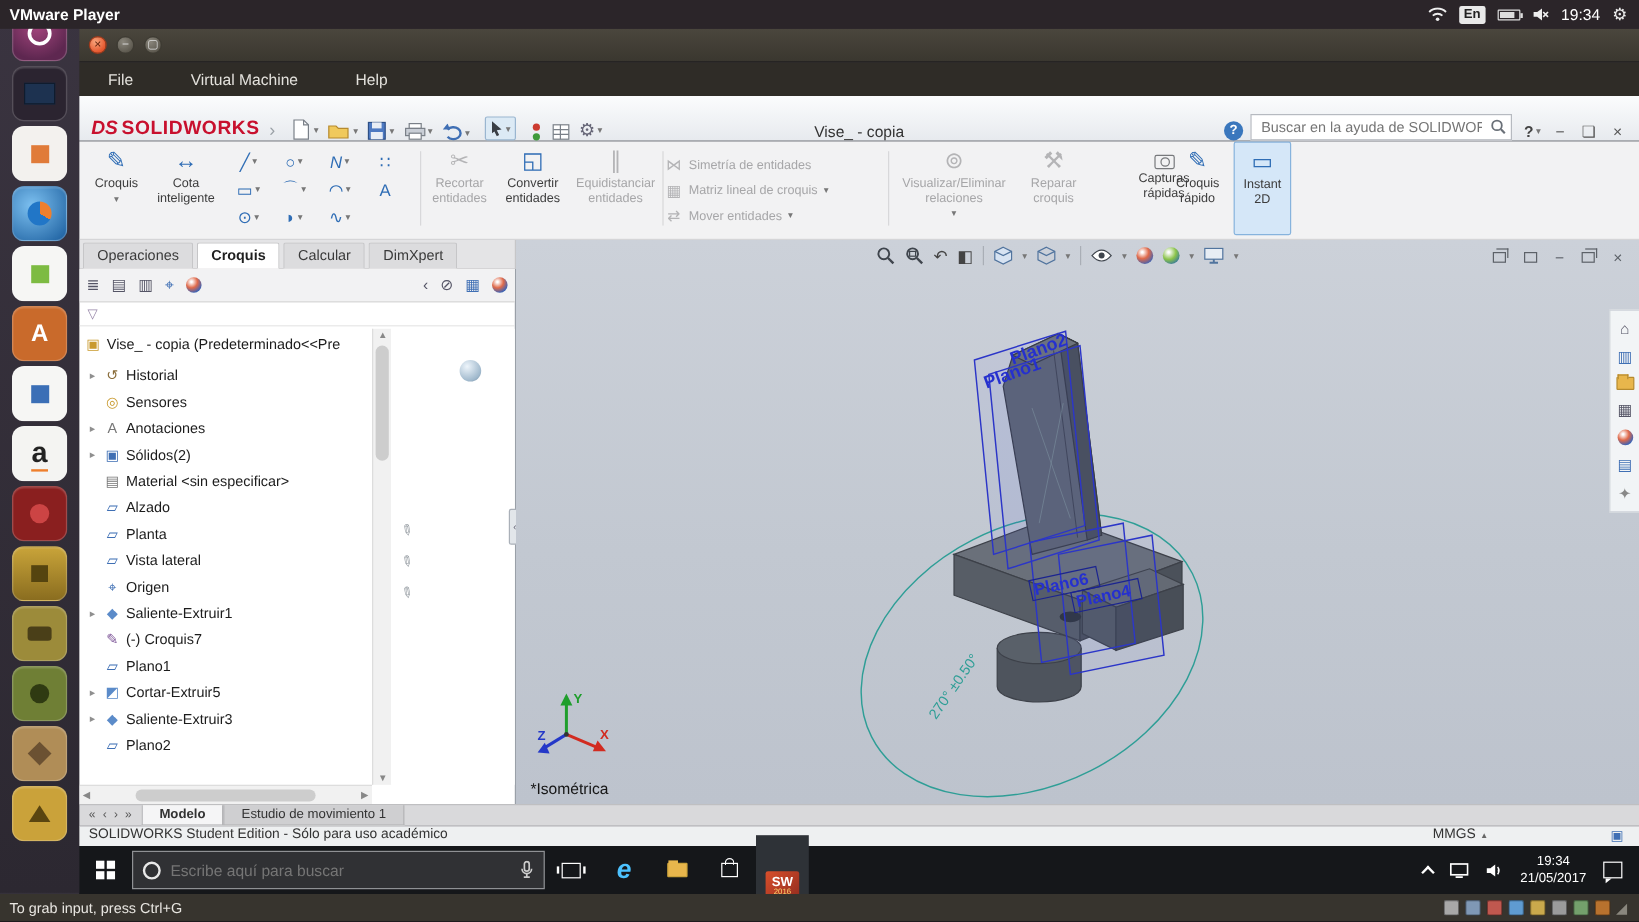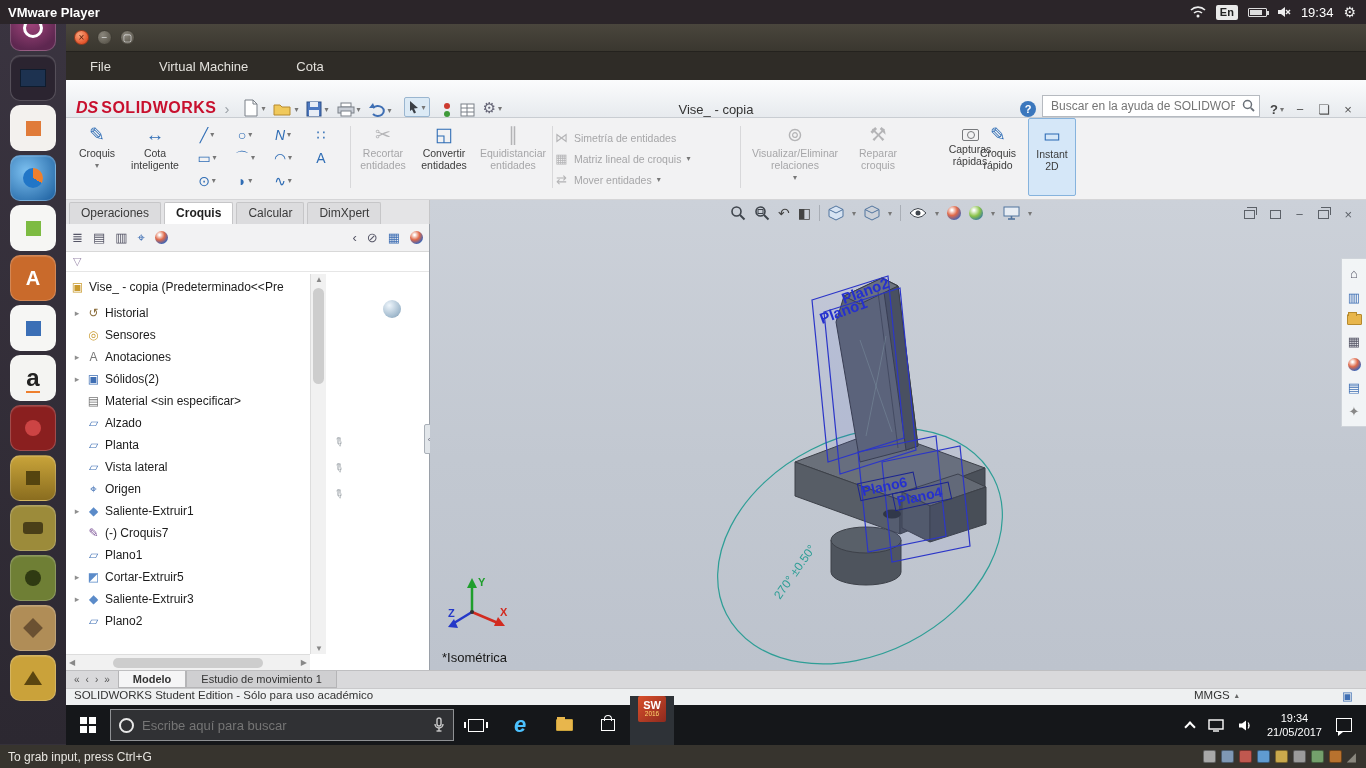--- a/index.html
+++ b/index.html
@@ -127,21 +127,21 @@
 #wtask{left:66px;top:705px;width:1300px;height:40px;background:#15171a;display:flex;align-items:center;color:#fff}
 .tkbtn{width:44px;height:40px;display:flex;align-items:center;justify-content:center}
 .wsearch{width:344px;height:32px;background:#303134;border:1px solid #8f9194;display:flex;align-items:center;padding:0 8px;gap:8px}
 .cring{width:15px;height:15px;border:2px solid #e8e8e8;border-radius:50%}
 .wsearch input{flex:1;background:transparent;border:none;outline:none;color:#b9babc;font-size:13px;font-family:"Liberation Sans",sans-serif}
 .edge{color:#4cc2ff;font-size:22px;font-weight:bold;font-style:italic}
 .fold2{width:17px;height:12px;background:#e8b64c;border:1px solid #caa23a;border-radius:1px;position:relative}
 .fold2::before{content:"";position:absolute;left:0;top:-3px;width:8px;height:3px;background:#e8b64c}
 .bag{width:14px;height:12px;border:1.5px solid #fff;position:relative}
 .bag::before{content:"";position:absolute;left:2px;top:-5px;width:6px;height:5px;border:1.5px solid #fff;border-bottom:none;border-radius:4px 4px 0 0}
-.swapp{width:44px;height:58px;display:flex;flex-direction:column;align-items:center;justify-content:flex-start;background:#2e3237;border-bottom:2px solid #6ab4e8}
+.swapp{width:44px;height:58px;display:flex;flex-direction:column;align-items:center;justify-content:flex-end;background:#2e3237;border-bottom:2px solid #6ab4e8}
 .swlogo{width:28px;height:26px;background:linear-gradient(135deg,#d94f2b,#8e2a1e);border-radius:2px;color:#fff;font-weight:bold;font-size:11px;display:flex;flex-direction:column;align-items:center;justify-content:center;line-height:1}
 .swlogo .yr{font-size:6.5px;color:#ffd76e;font-weight:normal}
 .tview{width:16px;height:13px;border:1.5px solid #fff;position:relative}
 .tview::before{content:"";position:absolute;left:-5px;top:2px;width:2px;height:6px;background:#fff}
 .tview::after{content:"";position:absolute;right:-5px;top:2px;width:2px;height:6px;background:#fff}
 .tray{margin-left:auto;display:flex;align-items:center;gap:14px;padding-right:14px}
 .chev{width:8px;height:8px;border-left:2px solid #fff;border-top:2px solid #fff;transform:rotate(45deg);margin-top:3px}
 .clockblk{text-align:center;font-size:11px;line-height:1.3}
 .notif{width:16px;height:14px;border:1.5px solid #fff;position:relative}
 .notif::after{content:"";position:absolute;left:1px;bottom:-5px;width:0;height:0;border-top:4px solid #fff;border-right:5px solid transparent}
@@ -225,21 +225,21 @@
 
   <div class="abs" id="vmtb">
     <span class="wc cl">×</span>
     <span class="wc mn">−</span>
     <span class="wc mx">▢</span>
   </div>
 
   <div class="abs" id="vmmb">
     <span>File</span>
     <span>Virtual Machine</span>
-    <span>Cota</span>
+    <span>Help</span>
   </div>
 
   <div class="abs" id="swtb">
     <span class="dsmark">DS</span>
     <span class="swname">SOLIDWORKS</span>
     <span class="flagdiv">›</span>
     <span class="tbtn">
       <svg width="16" height="18" viewBox="0 0 16 18">
           <path d="M2 1 H10 L14 5 V17 H2 Z" fill="#fff" stroke="#7a8088"></path>
           <path d="M10 1 L10 5 L14 5" fill="none" stroke="#7a8088"></path>

